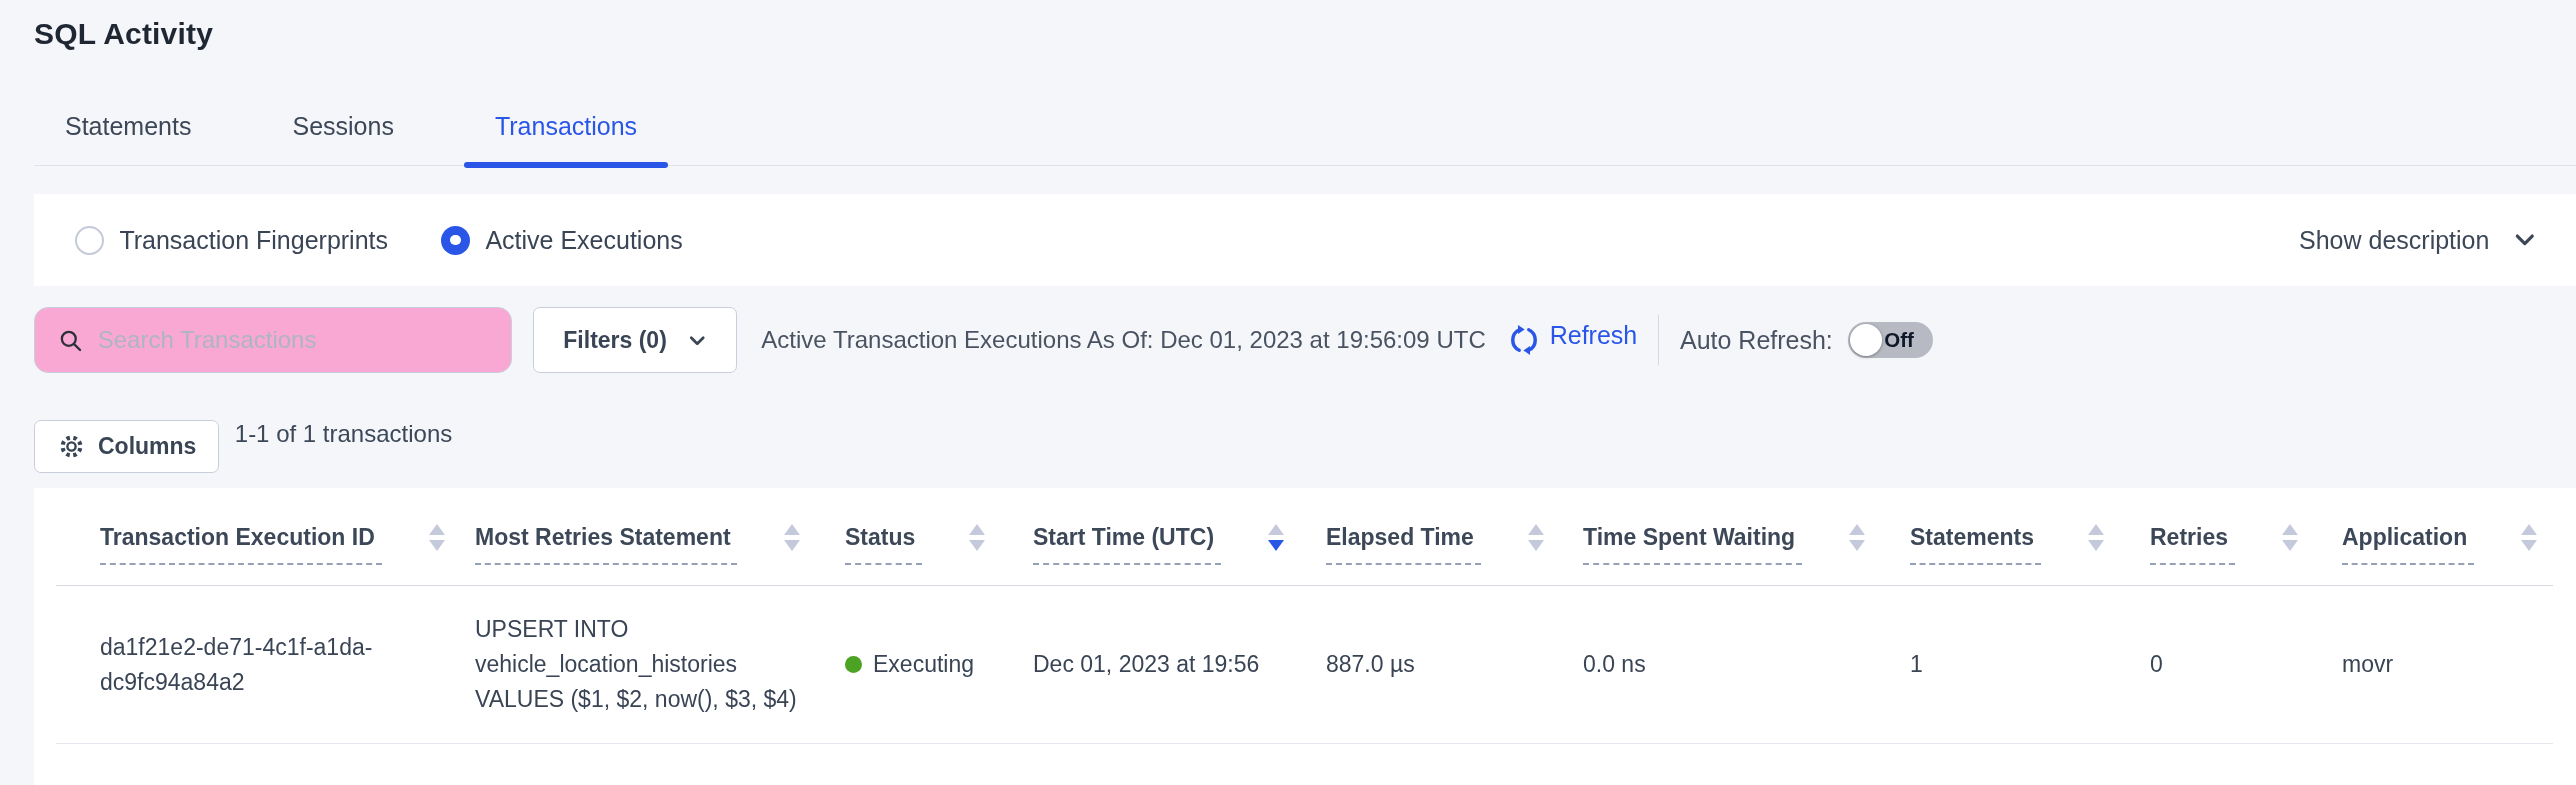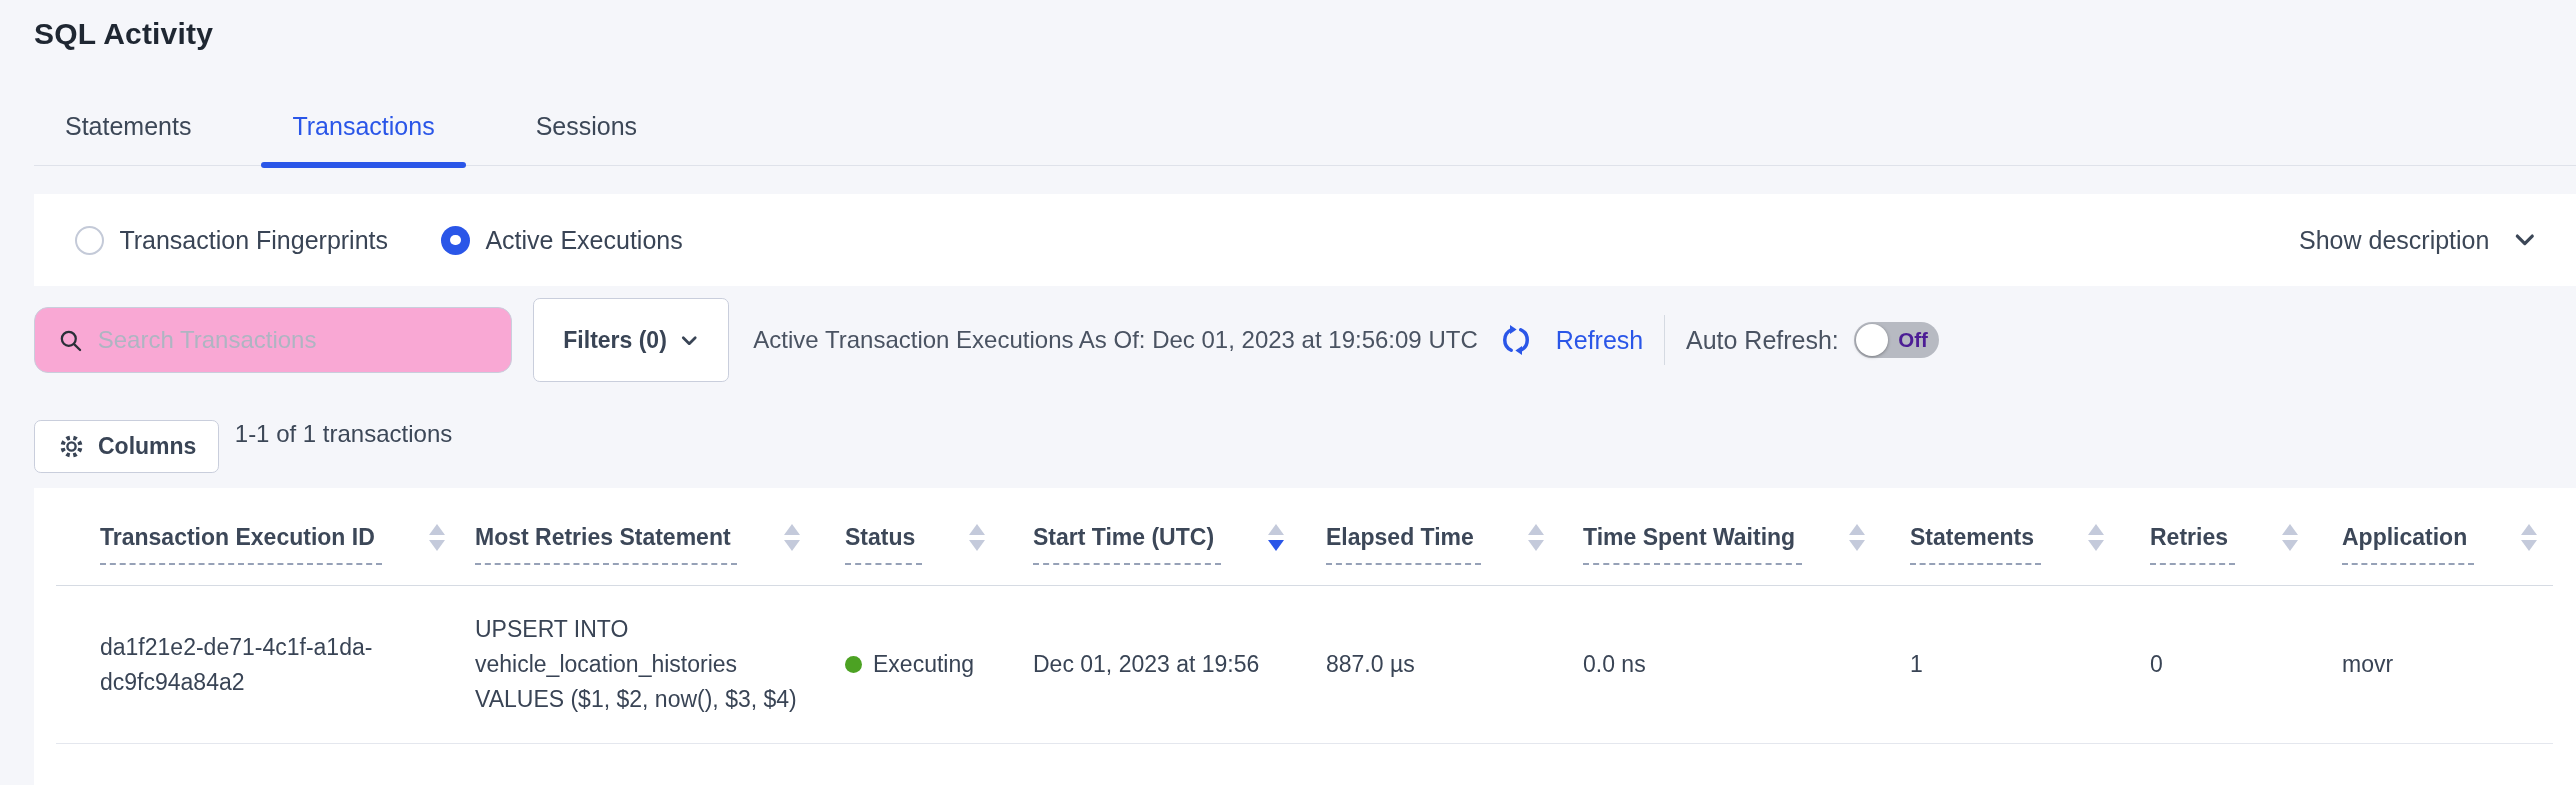--- a/index.html
+++ b/index.html
@@ -65,43 +65,43 @@
     display: flex; align-items: center;
   }
   .search-box svg { margin: 0 13.7px 0 22px; flex: 0 0 auto; }
   .search-input {
     border: none; outline: none; background: transparent;
     font-family: "Liberation Sans", sans-serif;
     font-size: 24px; color: #394455; width: 376px;
   }
   .search-input::placeholder { color: #AEB5C2; }
   .filters-btn {
-    margin-left: 21.3px; height: 84px; padding: 0 29px;
+    margin-left: 21.3px; height: 66px; padding: 0 29px;
     background: #fff; border: 1.7px solid #C9CEDC; border-radius: 6.8px;
-    display: flex; align-items: center; gap: 12px; cursor: pointer;
+    display: flex; align-items: center; gap: 20px; cursor: pointer;
     font-size: 23px; font-weight: 700; color: #394455;
   }
   .asof-text { margin-left: 24px; font-size: 24px; color: #4A5362; }
   .refresh-link {
-    margin-left: 19px; display: flex; align-items: center; gap: 21px;
+    margin-left: 19px; display: flex; align-items: flex-start; gap: 7px;
     color: var(--accent); font-size: 25px; cursor: pointer;
   }
   .v-divider { width: 1.7px; height: 50px; background: #D5DAE2; margin: 0 20.5px; }
   .auto-refresh-label { font-size: 25px; color: #4A5362; }
   .toggle {
     margin-left: 15.4px; width: 85px; height: 36px; border-radius: 18px;
     background: #B7BAC2; position: relative; cursor: pointer;
   }
   .toggle-knob {
     position: absolute; left: 1.7px; top: 1.7px; width: 32px; height: 32px;
     border-radius: 50%; background: #fff; box-shadow: 0 0.9px 3.4px rgba(0,0,0,.35);
   }
   .toggle-state {
-    position: absolute; left: 44px; top: 0; height: 36px; line-height: 36px;
-    color: #4c1d95; font-size: 20.5px; font-weight: 600;
+    position: absolute; left: 36px; top: 0; height: 36px; line-height: 36px;
+    color: #0f172a; font-size: 20.5px; font-weight: 600;
   }
 
   
   .table-controls { display: flex; margin: 47px 0 0 34px; }
   .columns-btn {
     height: 53px; padding: 0 22px;
     background: #fff; border: 1.7px solid #C9CEDC; border-radius: 6.8px;
     display: flex; align-items: center; gap: 12px; cursor: pointer;
     font-size: 23px; font-weight: 700; color: #394455;
   }
@@ -156,22 +156,22 @@
 </style>
 </head>
 <body>
 
 <div class="page-header">
   <div class="page-title">SQL Activity</div>
 </div>
 
 <div class="tabs">
   <div class="tab">Statements</div>
+  <div class="tab">Sessions</div>
   <div class="tab active">Transactions</div>
-  <div class="tab">Sessions</div>
 </div>
 
 <div class="view-card">
   <div class="radio-group">
     <div class="radio-option">
       <span class="radio-circle"></span>
       <span class="radio-label">Transaction Fingerprints</span>
     </div>
     <div class="radio-option selected">
       <span class="radio-circle"></span>

